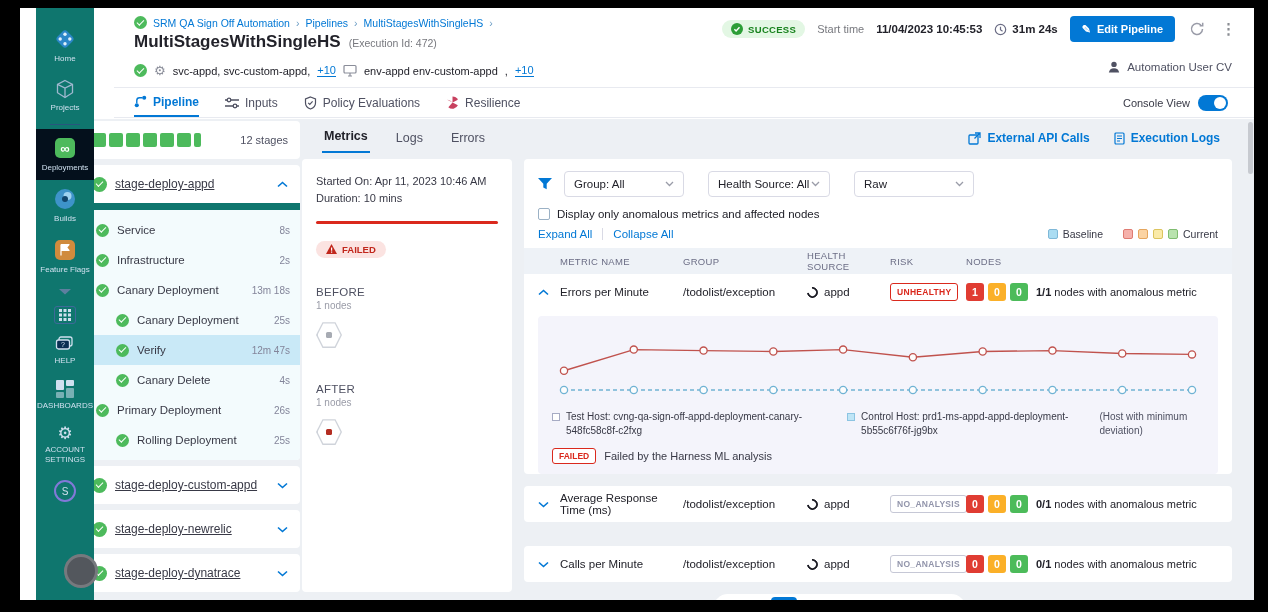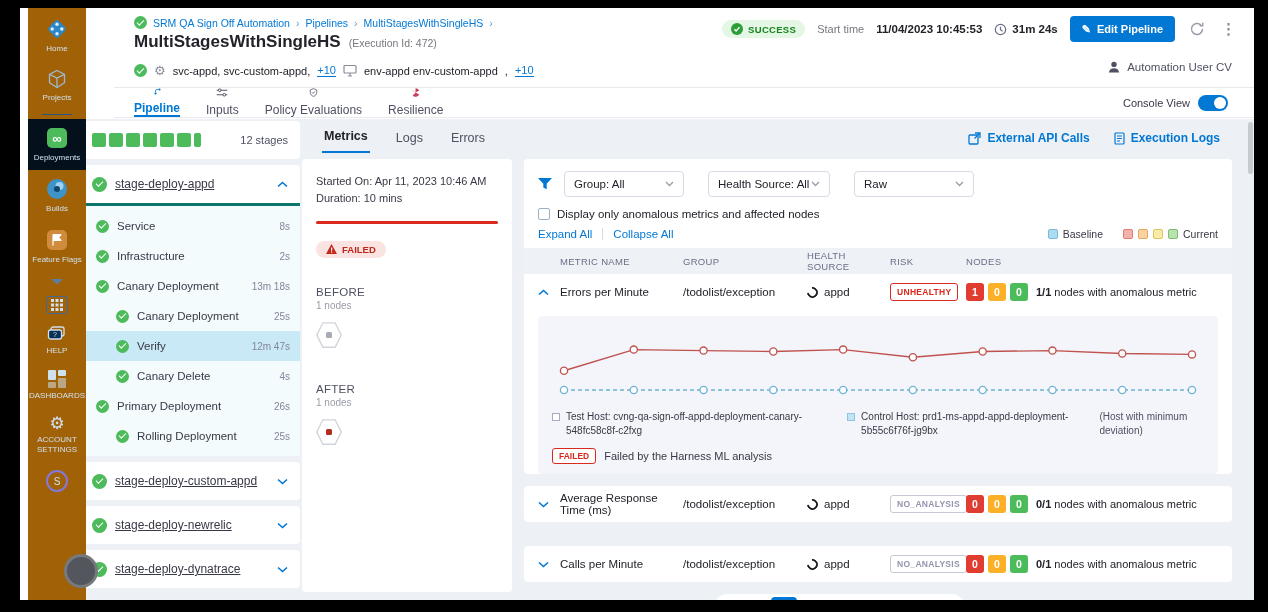--- a/index.html
+++ b/index.html
@@ -1,21 +1,21 @@
 <!DOCTYPE html>
 <html><head>
 <meta charset="utf-8">
 <style>
   html,body{margin:0;padding:0;background:#000;width:1268px;height:612px;overflow:hidden;
     font-family:"Liberation Sans","DejaVu Sans",sans-serif;-webkit-font-smoothing:antialiased;}
   *{box-sizing:border-box;}
   .app{position:absolute;left:20px;top:8px;width:1234px;height:592px;background:#fff;overflow:hidden;}
 
   
-  .sidebar{position:absolute;left:8px;top:0;width:58px;height:100%;background:#a16207;display:flex;flex-direction:column;align-items:center;padding-top:2px;z-index:3;}
+  .sidebar{position:absolute;left:16px;top:0;width:58px;height:100%;background:#0f766e;display:flex;flex-direction:column;align-items:center;padding-top:12px;z-index:3;}
   .nav-item{width:100%;display:flex;flex-direction:column;align-items:center;gap:3px;padding:7px 0;cursor:pointer;}
   .nav-item.sel{background:#04101c;}
   .nav-lbl{font-size:8px;color:#cfe0ef;text-align:center;line-height:1.25;}
   .nav-div{width:30px;border-top:1px solid #28567e;margin:4px 0;}
   .mod-grid{width:22px;height:18px;border:1px solid #3e699a;border-radius:3px;display:flex;align-items:center;justify-content:center;margin:4px 0;}
   .avatar{width:22px;height:22px;border-radius:50%;border:2px solid #8279d8;color:#cfe0ef;font-size:10px;display:flex;align-items:center;justify-content:center;margin-top:8px;}
 
   
   .main{position:absolute;left:58px;top:0;right:0;bottom:0;background:#fff;padding-left:36px;}
   .hdr{position:relative;height:80px;border-bottom:1px solid #e8eaf0;background:#fff;}
@@ -29,41 +29,41 @@
   .hdr-right{position:absolute;right:16px;top:8px;display:flex;align-items:center;gap:12px;}
   .badge-success{display:flex;align-items:center;gap:5px;background:#e3f7e4;border-radius:10px;padding:3px 9px;font-size:9.5px;font-weight:bold;color:#17821d;letter-spacing:.3px;}
   .stime-lbl{font-size:11px;color:#77787e;}
   .stime-val{font-size:11.5px;font-weight:bold;color:#22222a;}
   .dur-val{font-size:11.5px;font-weight:bold;color:#22222a;}
   .btn-edit{display:flex;align-items:center;gap:6px;background:#0278d5;color:#fff;font-size:11px;font-weight:bold;border:none;border-radius:4px;height:26px;padding:0 12px;cursor:pointer;}
   .icon-btn{color:#8a8d93;font-size:15px;cursor:pointer;background:none;border:none;padding:0 2px;}
   .userrow{position:absolute;right:22px;top:52px;display:flex;align-items:center;gap:6px;font-size:11.5px;color:#4f5162;}
 
   .tabbar{position:relative;height:30px;border-bottom:1px solid #e8eaf0;display:flex;align-items:center;padding-left:20px;background:#fff;}
-  .tab{display:flex;align-items:center;gap:6px;margin-right:26px;font-size:12px;color:#4f5162;cursor:pointer;height:100%;flex-direction:column;}
+  .tab{display:flex;align-items:center;gap:6px;margin-right:26px;font-size:12px;color:#4f5162;cursor:pointer;height:100%;}
   .tab.active{color:#0278d5;font-weight:bold;border-bottom:2px solid #0278d5;}
   .consolewrap{margin-left:auto;display:flex;align-items:center;gap:8px;padding-right:26px;}
   .console-lbl{font-size:11px;color:#383946;}
   .toggle{width:30px;height:16px;border-radius:8px;background:#0278d5;position:relative;cursor:pointer;}
   .toggle .knob{position:absolute;right:2px;top:2px;width:12px;height:12px;border-radius:50%;background:#fff;}
 
   
   .content{position:absolute;top:111px;left:0;right:0;bottom:0;background:#edf0f4;}
 
   
   .stage-col{position:absolute;left:2px;top:2px;width:220px;bottom:0;}
   .progress-card{background:#fff;border-radius:4px;height:38px;display:flex;align-items:center;padding:0 12px;}
   .segs{display:flex;gap:3px;}
   .seg{width:14px;height:14px;background:#4dba5c;border-radius:2px;}
   .seg.half{width:7px;}
   .stage-count{margin-left:auto;font-size:11px;color:#4f5162;}
   .stage-card{background:#fff;border-radius:4px;margin-top:6px;overflow:hidden;}
   .stage-head{height:38px;display:flex;align-items:center;padding:0 12px;gap:8px;font-size:12px;color:#383946;cursor:pointer;text-decoration:underline;}
   .stage-head .chev{margin-left:auto;}
-  .steps{background:#f3fbfd;border-top:3px solid #0f766e;padding:5px 0;}
+  .steps{background:#f3fbfd;border-top:7px solid #0f766e;padding:5px 0;}
   .step{height:30px;display:flex;align-items:center;gap:8px;padding:0 10px 0 16px;font-size:11.5px;color:#383946;cursor:pointer;}
   .step.ind1{padding-left:36px;}
   .step.sel{background:#c9e9f7;}
   .stepdur{margin-left:auto;font-size:10px;color:#83859a;}
 
   .chk{flex:none;width:15px;height:15px;border-radius:50%;background:#4dba5c;position:relative;}
   .chk.s13{width:13px;height:13px;}
   .chk::after{content:"";position:absolute;left:4px;top:4.5px;width:6px;height:3px;border-left:1.6px solid #fff;border-bottom:1.6px solid #fff;transform:rotate(-45deg);}
   .chk.s13::after{left:3px;top:3.5px;width:5.5px;}
 

